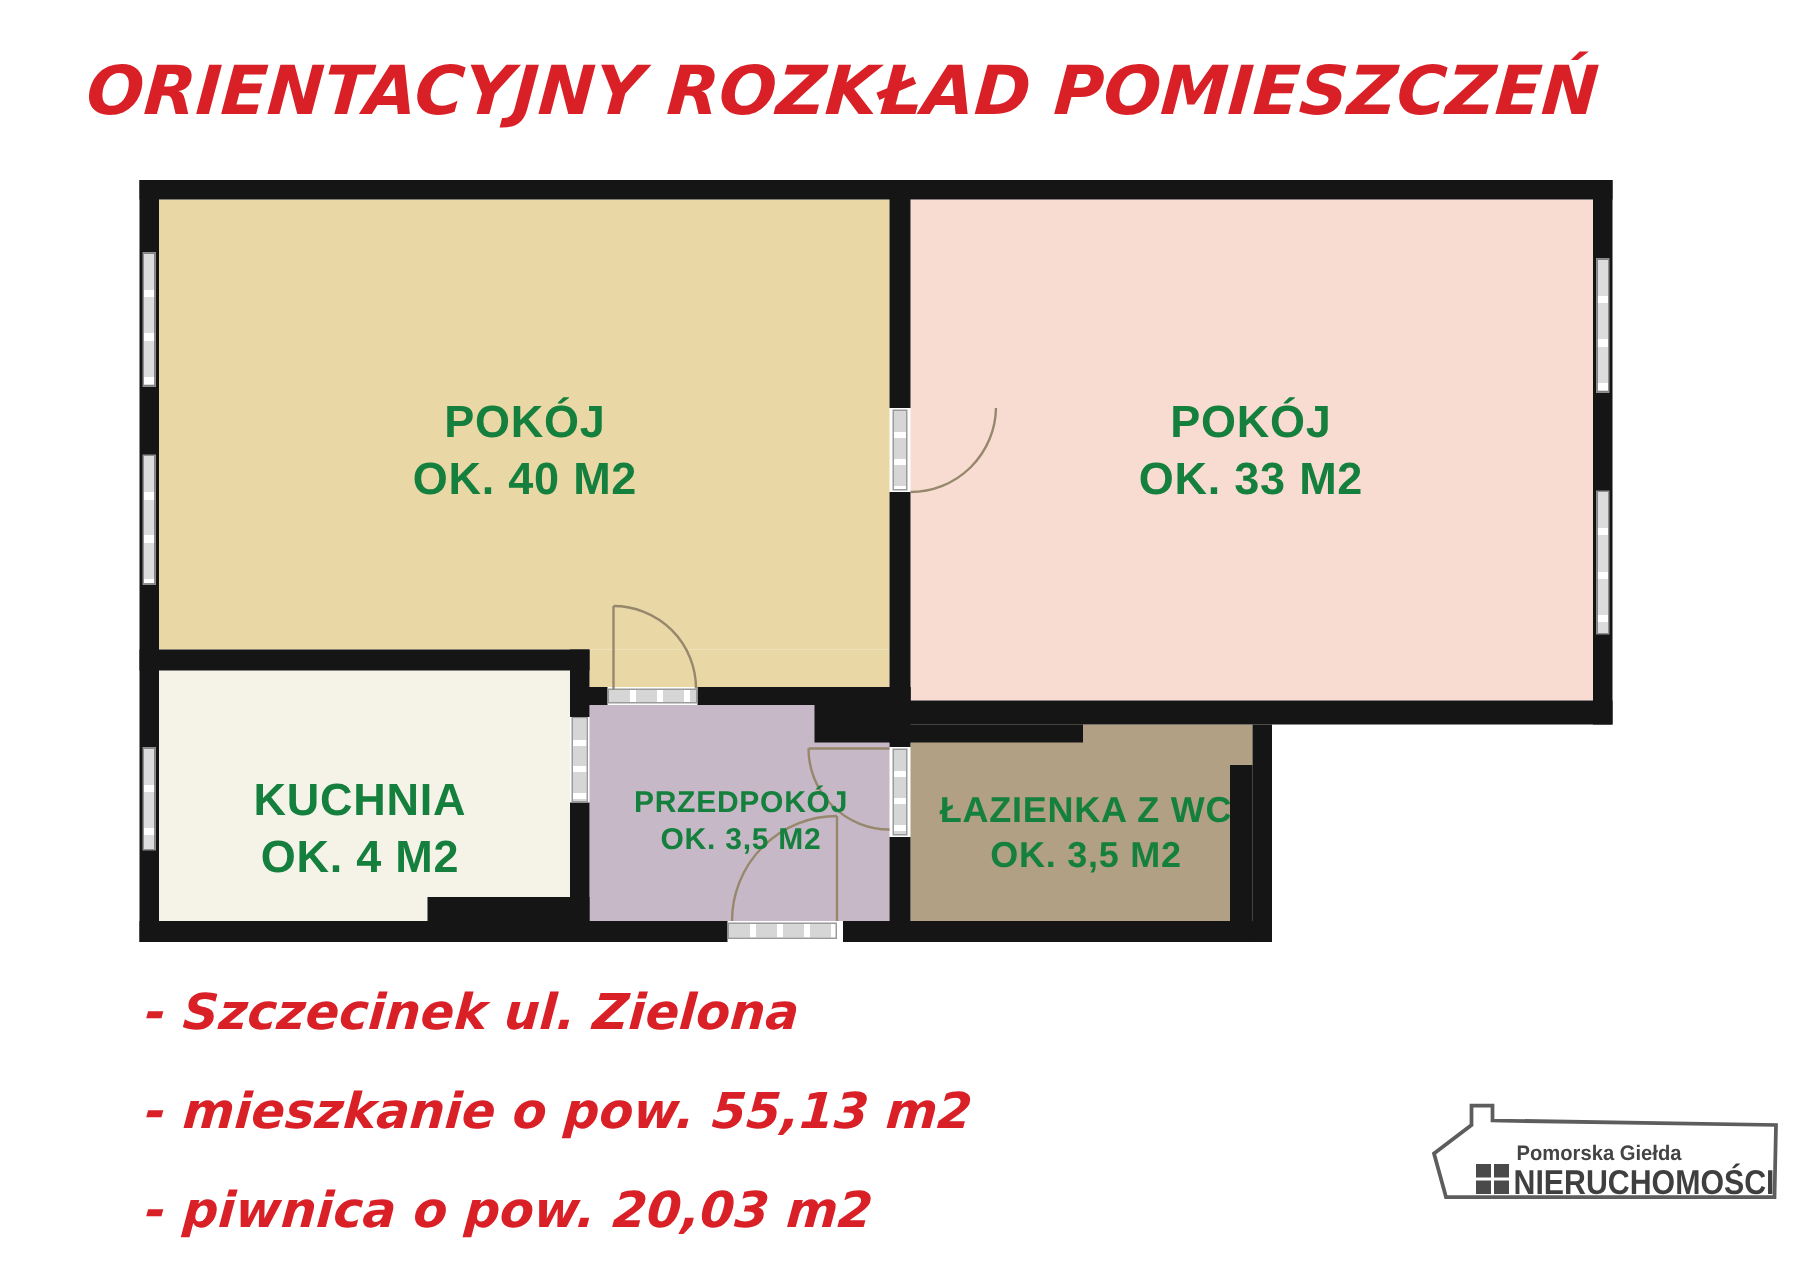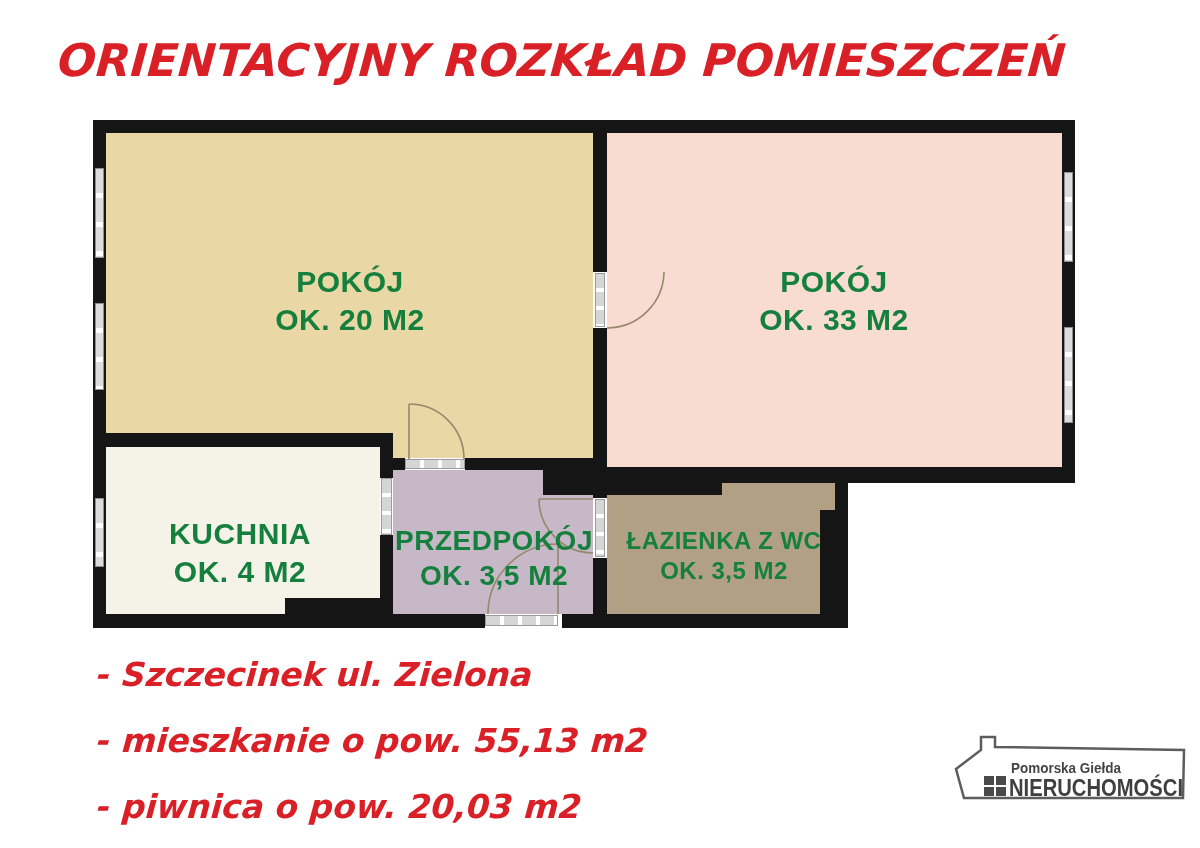--- a/index.html
+++ b/index.html
@@ -39,21 +39,21 @@
     background:repeating-linear-gradient(to right,#d6d6d6 0px,#d6d6d6 14px,#ffffff 14px,#ffffff 18px);
     border:1px solid #9a9a9a; box-sizing:border-box;
   }
   .rlabel {
     position:absolute; text-align:center; color:#15803d; font-weight:bold;
     font-family:"Liberation Sans", sans-serif; line-height:1.25; letter-spacing:0.5px;
   }
   .rlabel span { display:block; }
   .lab-lg { font-size:30px; }
   .lab-md { font-size:24px; }
-  .lab-sm { font-size:28px; }
+  .lab-sm { font-size:20px; }
   svg.overlay { position:absolute; left:0; top:0; pointer-events:none; }
   
   #logo { position:absolute; left:951px; top:730px; width:242px; height:80px; }
 </style>
 </head>
 <body>
 
 <div class="title">ORIENTACYJNY ROZKŁAD POMIESZCZEŃ</div>
 
 <div id="plan">
@@ -105,21 +105,21 @@
       <path d="M316,284 A55,55 0 0 1 371,339"></path>
       <path d="M500,379 L446,379"></path>
       <path d="M446,379 A54,54 0 0 0 500,433"></path>
       <path d="M465,494 L465,424"></path>
       <path d="M395,494 A70,70 0 0 1 465,424"></path>
     </g>
   </svg>
 
   <div class="rlabel lab-lg" style="left:107px;top:143px;width:300px;">
     <span>POKÓJ</span>
-      <span>OK. 20 M2</span>
+      <span>OK. 40 M2</span>
   </div>
   <div class="rlabel lab-lg" style="left:591px;top:143px;width:300px;">
     <span>POKÓJ</span>
       <span>OK. 33 M2</span>
   </div>
   <div class="rlabel lab-lg" style="left:27px;top:375px;width:240px;margin-top:20px;">
     <span>KUCHNIA</span>
       <span>OK. 4 M2</span>
   </div>
   <div class="rlabel lab-sm" style="left:301px;top:403px;width:200px;">

